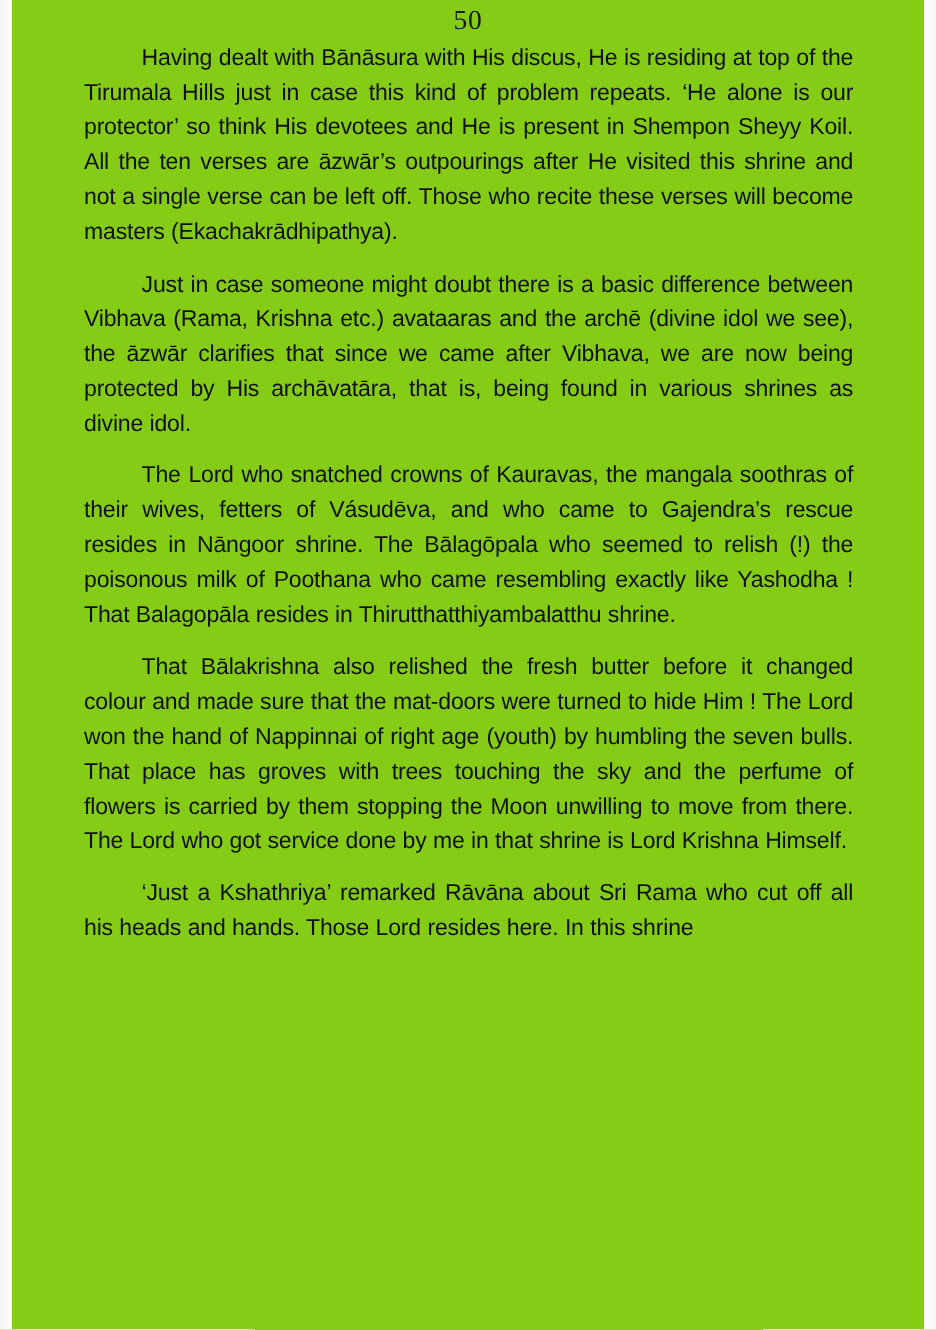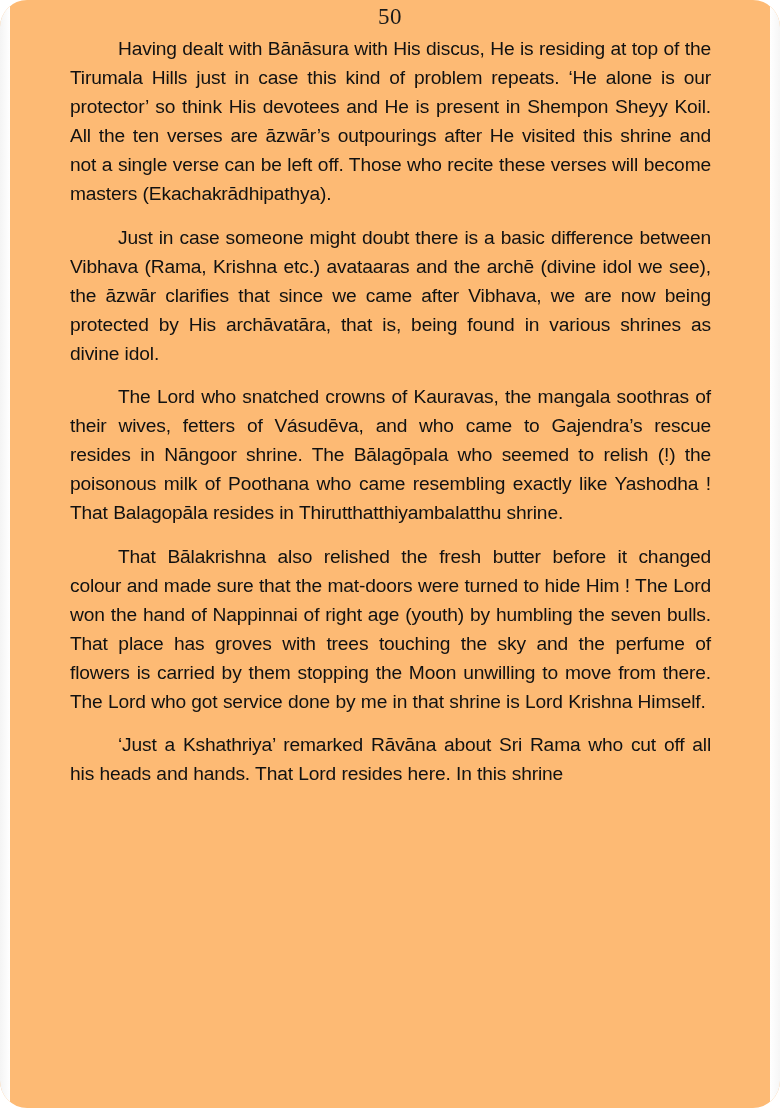--- a/index.html
+++ b/index.html
@@ -6,25 +6,24 @@
   html, body {
     margin: 0;
     padding: 0;
     background: #ffffff;
   }
 
   .page {
     position: relative;
     width: 780px;
     height: 1108px;
-    background: #fdba74;
+    background: #84cc16;
     overflow: hidden;
     font-family: "Liberation Sans", sans-serif;
     color: #0d0d0d;
-    border-radius: 27px;
     -webkit-font-smoothing: none;
   }
 
   
   .scan-edge-left,
   .scan-edge-right {
     position: absolute;
     top: 0;
     bottom: 0;
     width: 10px;
@@ -98,16 +97,16 @@
     <p class="para">Having dealt with Bānāsura with His discus, He is residing at top of the Tirumala Hills just in case this kind of problem repeats. ‘He alone is our protector’ so think His devotees and He is present in Shempon Sheyy Koil. All the ten verses are āzwār’s outpourings after He visited this shrine and not a single verse can be left off. Those who recite these verses will become masters (Ekachakrādhipathya).</p>
 
 
     <p class="para">Just in case someone might doubt there is a basic difference between Vibhava (Rama, Krishna etc.) avataaras and the archē (divine idol we see), the āzwār clarifies that since we came after Vibhava, we are now being protected by His archāvatāra, that is, being found in various shrines as divine idol.</p>
 
     <p class="para">The Lord who snatched crowns of Kauravas, the mangala soothras of their wives, fetters of Vásudēva, and who came to Gajendra’s rescue resides in Nāngoor shrine. The Bālagōpala who seemed to relish (!) the poisonous milk of Poothana who came resembling exactly like Yashodha ! That Balagopāla resides in Thirutthatthiyambalatthu shrine.</p>
 
     <p class="para">That Bālakrishna also relished the fresh butter before it changed colour and made sure that the mat-doors were turned to hide Him ! The Lord won the hand of Nappinnai of right age (youth) by humbling the seven bulls. That place has groves with trees touching the sky and the perfume of flowers is carried by them stopping the Moon unwilling to move from there. The Lord who got service done by me in that shrine is Lord Krishna Himself.</p>
 
 
-    <p class="para">‘Just a Kshathriya’ remarked Rāvāna about Sri Rama who cut off all his heads and hands. That Lord resides here. In this shrine</p>
+    <p class="para">‘Just a Kshathriya’ remarked Rāvāna about Sri Rama who cut off all his heads and hands. Those Lord resides here. In this shrine</p>
 
   </div>
 </div>
 
 </body></html>

